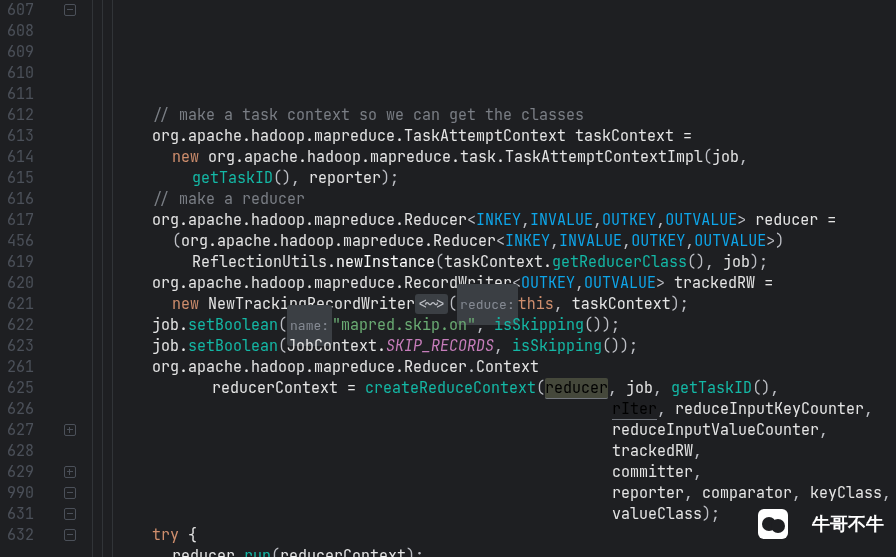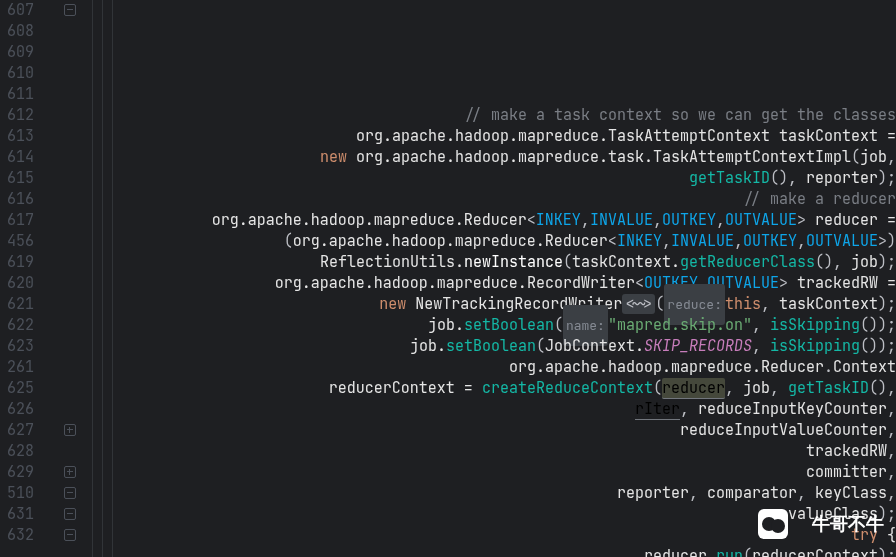--- a/index.html
+++ b/index.html
@@ -6,21 +6,21 @@
     font-family:"JetBrains Mono","Consolas",monospace;font-size:15px;line-height:21px;}
   .editor{display:flex;height:100%;}
   .gutter{background:#1e1f22;color:#4b5059;text-align:right;padding:0 8px 0 4px;user-select:none;
     width:30px;flex:0 0 30px;}
   .gutter div{height:21px;}
   .fold{background:#1e1f22;width:44px;flex:0 0 44px;position:relative;}
   .fold-mark{position:absolute;left:22px;width:12px;height:12px;border:1px solid #4b5059;
     border-radius:2px;box-sizing:border-box;}
   .fold-mark::before{content:"";position:absolute;left:2px;right:2px;top:4px;border-top:1px solid #4b5059;}
   .fold-open::after{content:"";position:absolute;top:2px;bottom:2px;left:4px;border-left:1px solid #4b5059;}
-  .code{position:relative;flex:1;white-space:pre;text-align:right;}
+  .code{position:relative;flex:1;white-space:pre;}
   .code .line{height:21px;position:relative;}
   .guide{position:absolute;top:0;bottom:0;width:1px;background:#313438;}
   .g1{left:6px;} .g2{left:16px;} .g3{left:26px;}
   
   .cm{color:#7a7e85;}   
   .kw{color:#cf8e6d;}   
   .nm{color:#e5e5e5;}   
   .gen{color:#0ea5e9;}  
   .mth{color:#14b8a6;}  
   .fn{color:#ffffff;}   
@@ -62,21 +62,21 @@
       <div>620</div>
       <div>621</div>
       <div>622</div>
       <div>623</div>
       <div>261</div>
       <div>625</div>
       <div>626</div>
       <div>627</div>
       <div>628</div>
       <div>629</div>
-      <div>510</div>
+      <div>990</div>
       <div>631</div>
       <div>632</div>
     </div>
   <div class="fold" id="fold">
       <div class="fold-mark" style="top: 4px;"></div>
       <div class="fold-mark fold-open" style="top: 424px;"></div>
       <div class="fold-mark fold-open" style="top: 466px;"></div>
       <div class="fold-mark" style="top: 487px;"></div>
       <div class="fold-mark" style="top: 508px;"></div>
       <div class="fold-mark" style="top: 529px;"></div>

